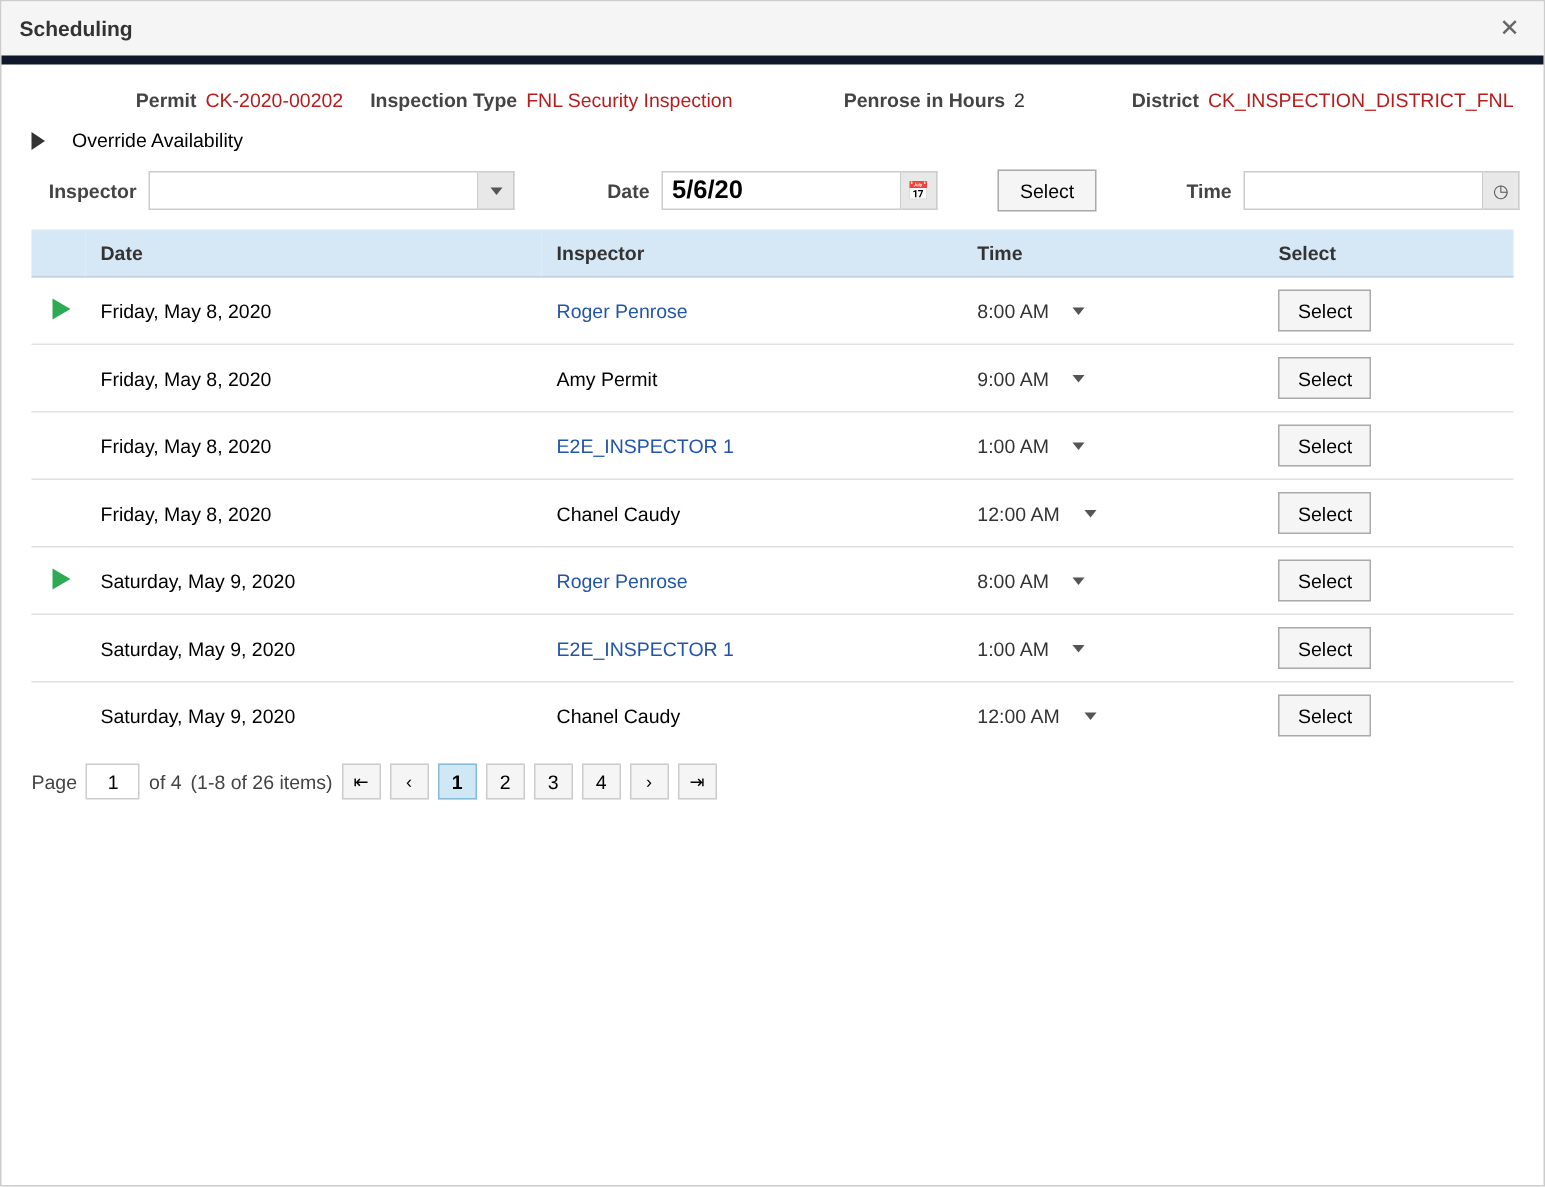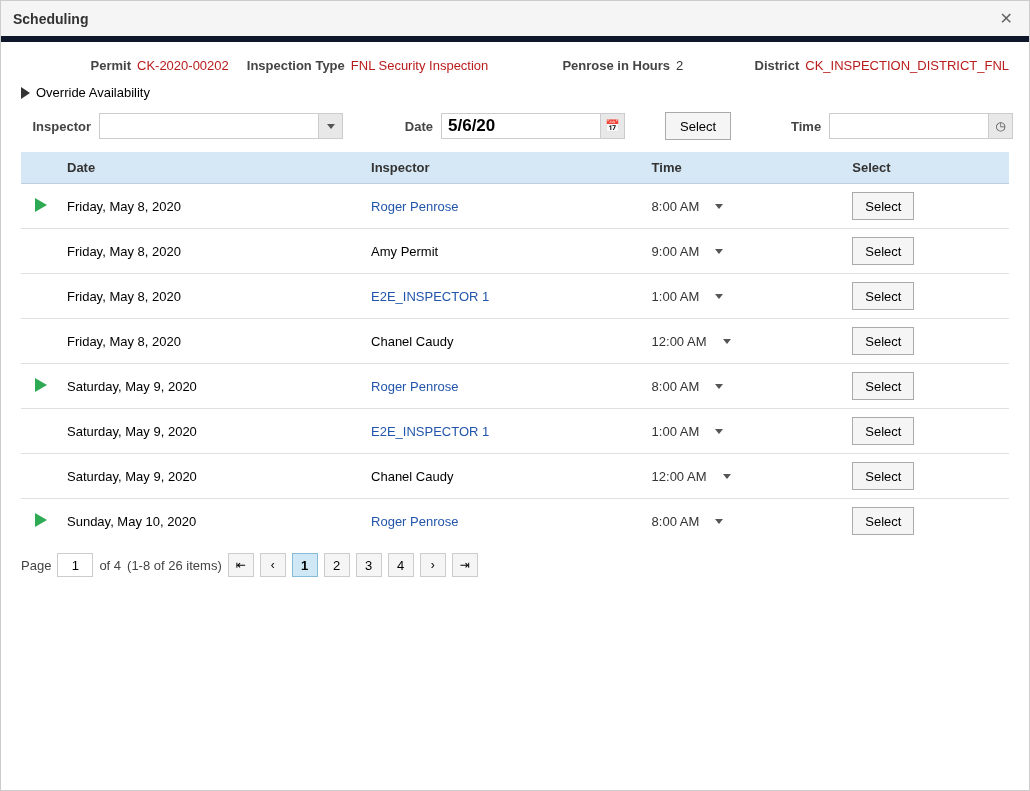--- a/index.html
+++ b/index.html
@@ -72,21 +72,21 @@
     }
     .info-value-plain {
       color: #333;
     }
     .override-section {
       margin-bottom: 12px;
     }
     .override-header {
       display: flex;
       align-items: center;
-      gap: 6px;
+      gap: 18px;
       margin-bottom: 12px;
       cursor: pointer;
       user-select: none;
     }
     .triangle-icon {
       display: inline-block;
       width: 0; height: 0;
       border-top: 6px solid transparent;
       border-bottom: 6px solid transparent;
       border-right: 9px solid #333;
@@ -467,30 +467,20 @@
           <tr>
             <td class="row-icon-cell"></td>
             <td>Saturday, May 9, 2020</td>
             <td>Chanel Caudy</td>
             <td><div class="time-dropdown">
                 <span class="time-val">12:00 AM</span>
                 <span class="time-arrow"></span>
               </div></td>
             <td><button class="select-btn">Select</button></td>
           </tr>
-          <tr>
-            <td class="row-icon-cell"><span class="play-icon"></span></td>
-            <td>Sunday, May 10, 2020</td>
-            <td><a href="#" class="inspector-link">Roger Penrose</a></td>
-            <td><div class="time-dropdown">
-                <span class="time-val">8:00 AM</span>
-                <span class="time-arrow"></span>
-              </div></td>
-            <td><button class="select-btn">Select</button></td>
-          </tr>
         </tbody>
     </table>
 
     <div class="pagination">
       <span class="page-label">Page</span>
       <input class="page-input" type="text" value="1" style="">
       <span class="page-info">of 4</span>
       <span class="page-info">(1-8 of 26 items)</span>
       <button class="page-nav-btn">⇤</button>
       <button class="page-nav-btn">‹</button>

